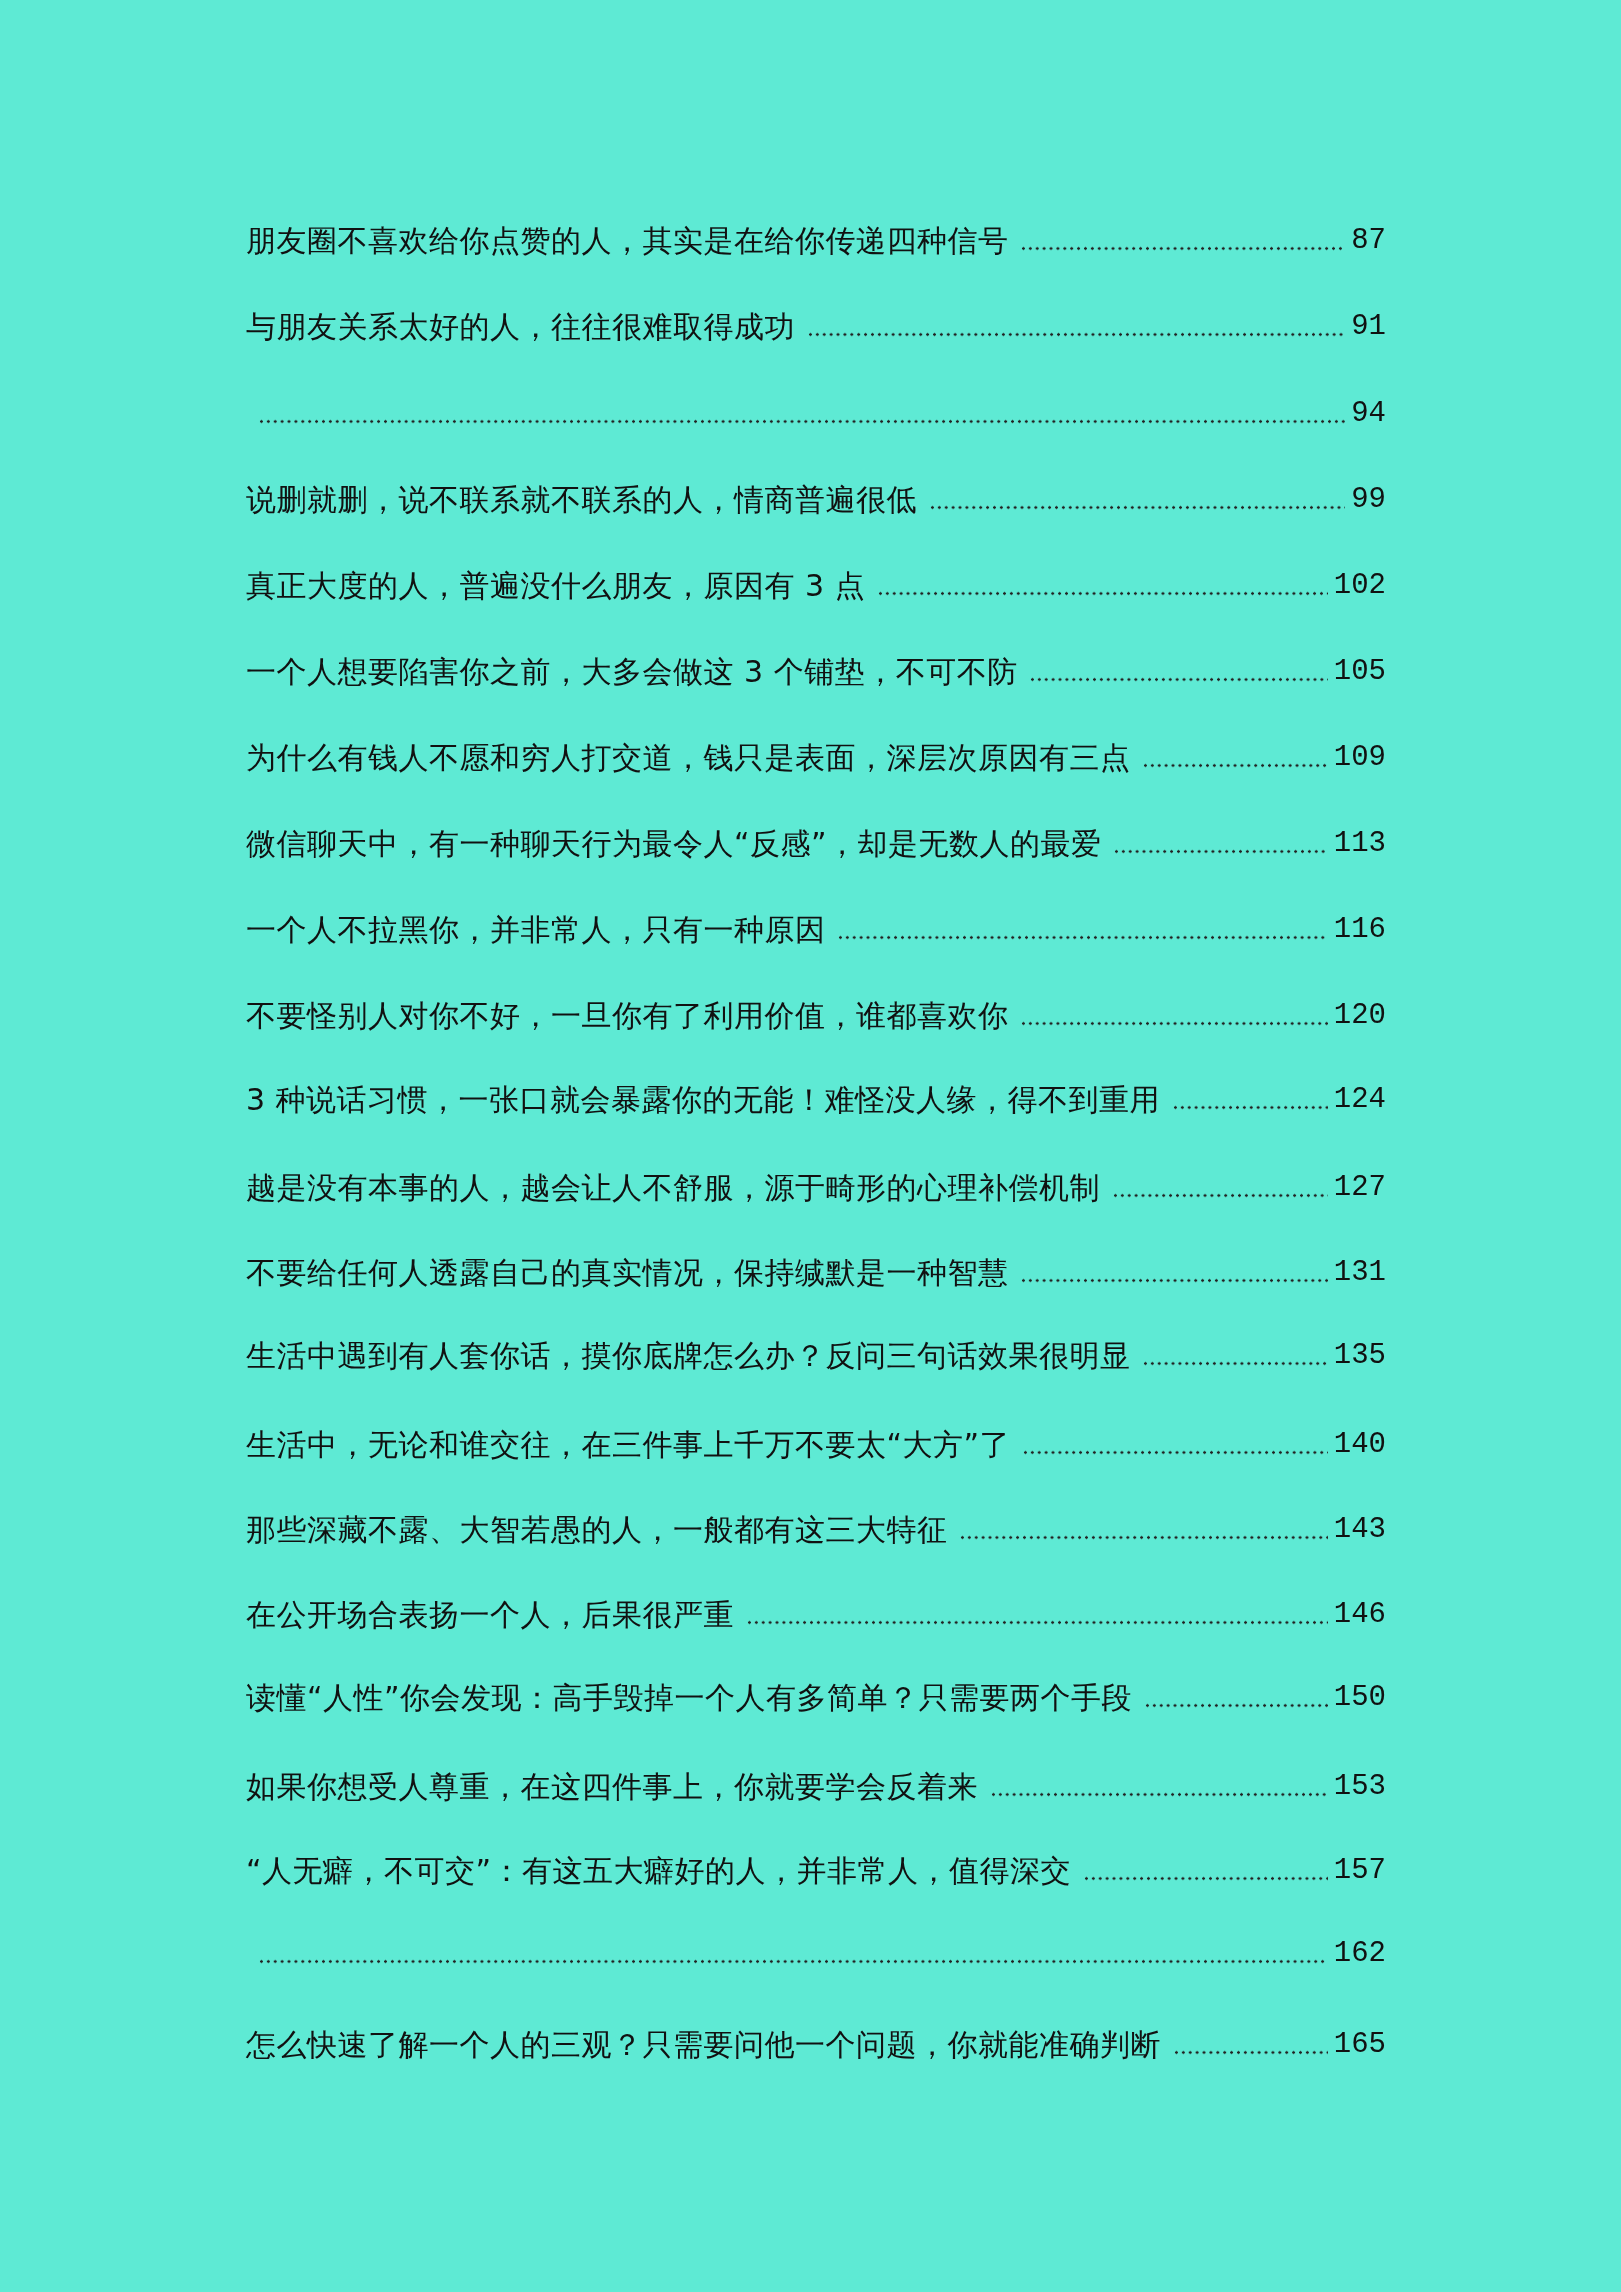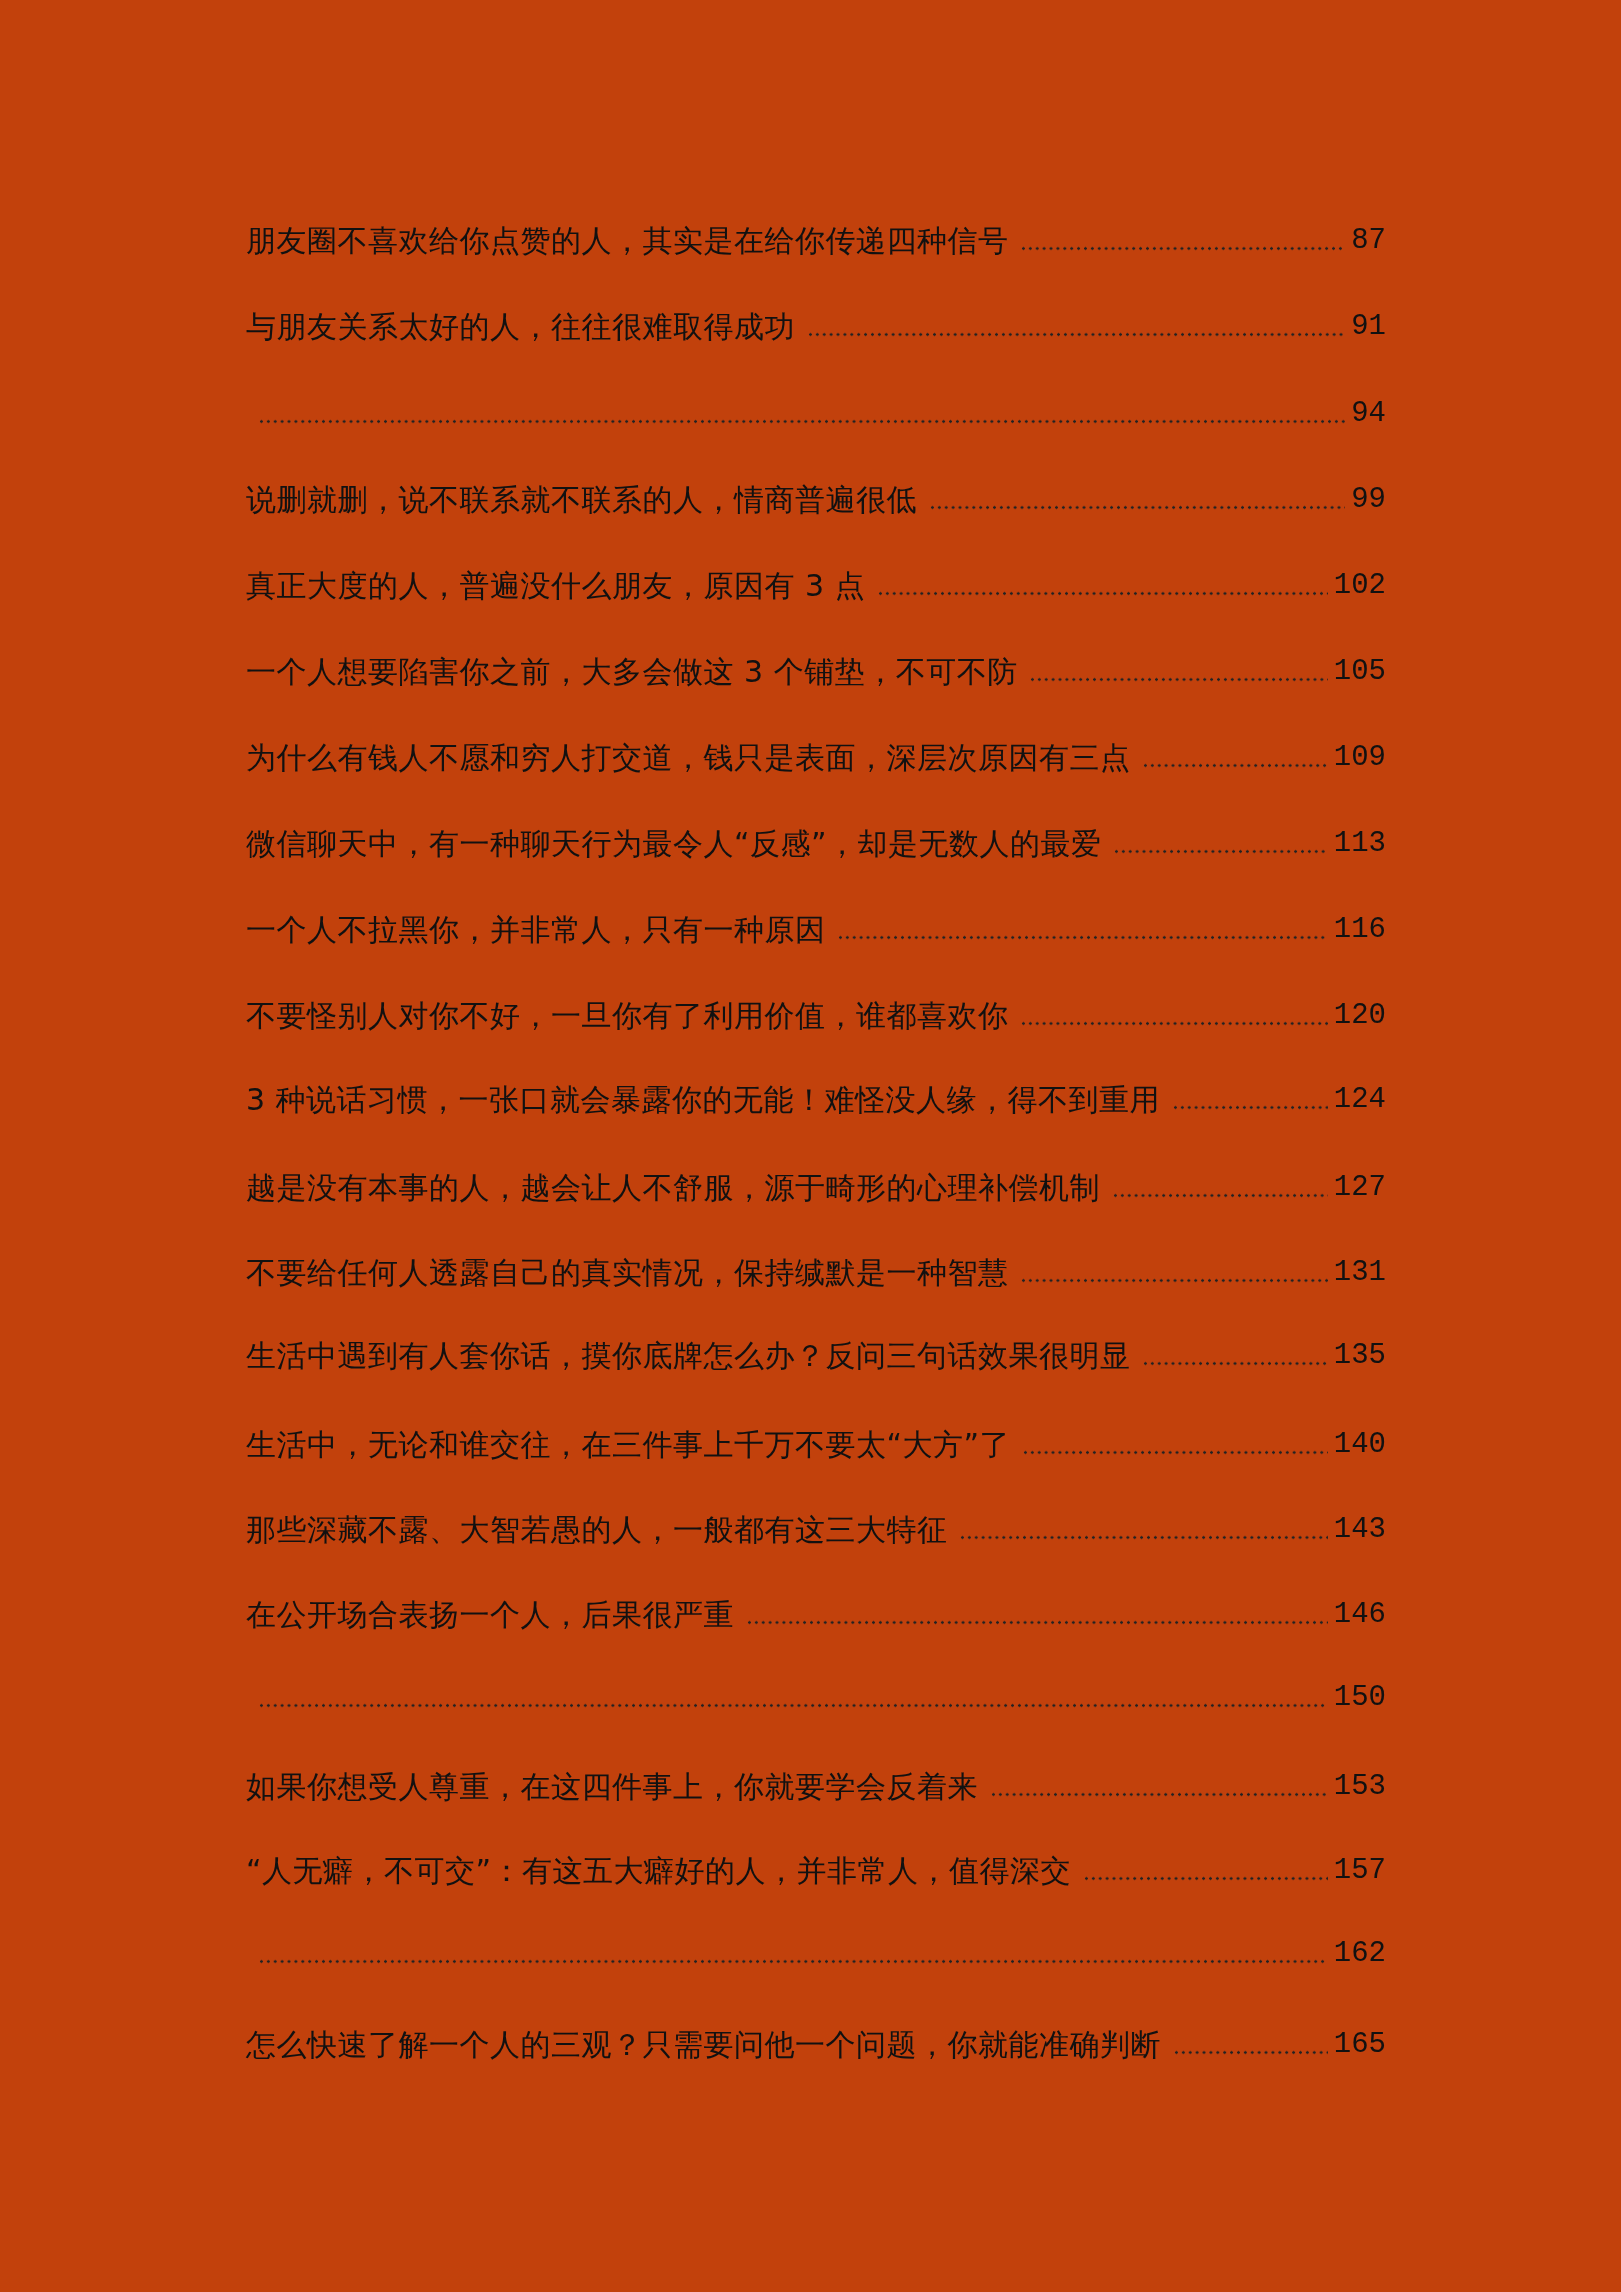--- a/index.html
+++ b/index.html
@@ -1,17 +1,17 @@
 <!DOCTYPE html>
 <html><head>
 <meta charset="utf-8">
 <style>
   html, body { margin: 0; padding: 0; background: #ffffff; }
   body { width: 1621px; height: 2293px; position: relative; overflow: hidden; }
-  .page { position: absolute; left: 0; top: 0; width: 1621px; height: 2293px; background: #c2410c; }
+  .page { position: absolute; left: 0; top: 0; width: 1621px; height: 2293px; background: #5eead4; }
   .toc { position: absolute; left: 246px; top: 218px; width: 1140px; }
   .toc-entry {
     position: absolute; left: 0; width: 1140px; height: 45px;
     display: flex; align-items: flex-end;
     color: #111111;
   }
   .toc-title {
     font-family: "DejaVu Sans", "Liberation Sans", sans-serif;
     font-size: 30px; line-height: 45px; white-space: nowrap;
     letter-spacing: 0.5px; flex: 0 0 auto;
@@ -110,20 +110,21 @@
         <span class="toc-title">那些深藏不露、大智若愚的人，一般都有这三大特征</span>
         <span class="toc-leader"></span>
         <span class="toc-page">143</span>
       </div>
     <div class="toc-entry" style="top:1374px">
         <span class="toc-title">在公开场合表扬一个人，后果很严重</span>
         <span class="toc-leader"></span>
         <span class="toc-page">146</span>
       </div>
     <div class="toc-entry" style="top:1457px">
+        <span class="toc-title">读懂“人性”你会发现：高手毁掉一个人有多简单？只需要两个手段</span>
         <span class="toc-leader"></span>
         <span class="toc-page">150</span>
       </div>
     <div class="toc-entry" style="top:1546px">
         <span class="toc-title">如果你想受人尊重，在这四件事上，你就要学会反着来</span>
         <span class="toc-leader"></span>
         <span class="toc-page">153</span>
       </div>
     <div class="toc-entry" style="top:1630px">
         <span class="toc-title">“人无癖，不可交”：有这五大癖好的人，并非常人，值得深交</span>

